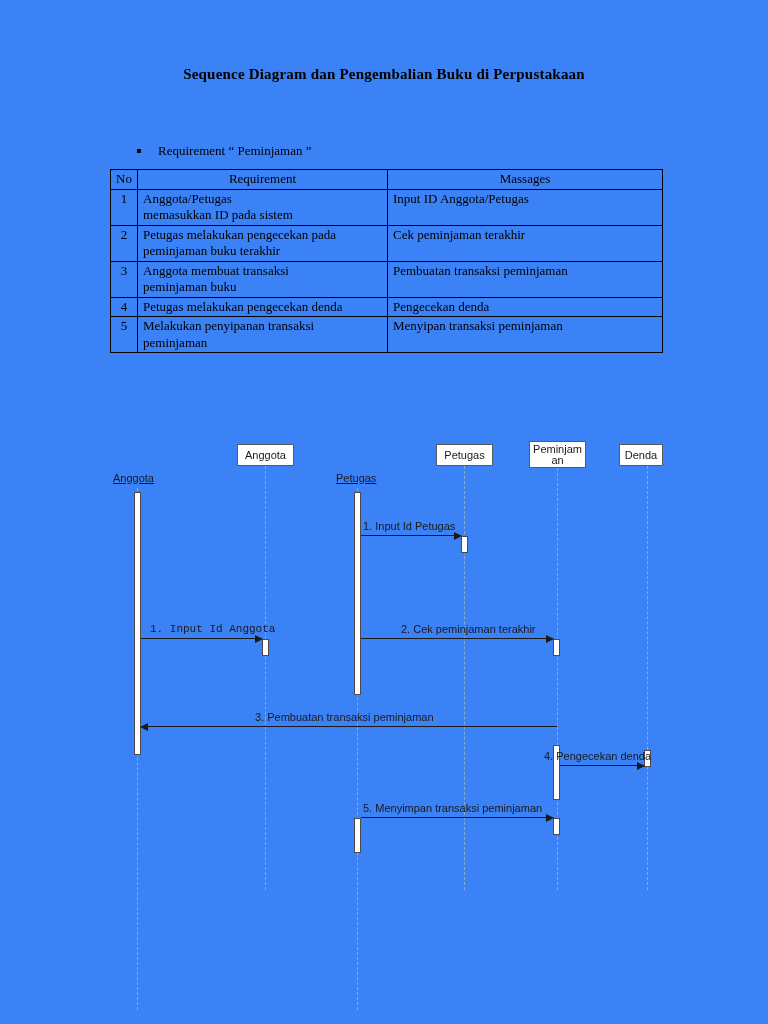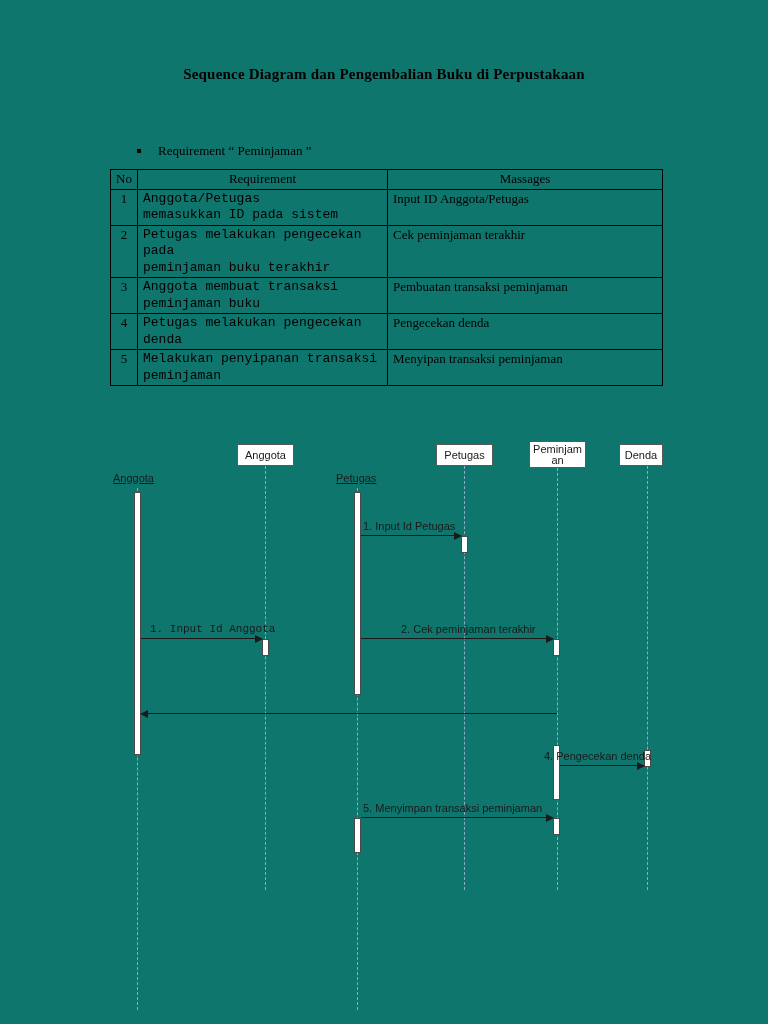--- a/index.html
+++ b/index.html
@@ -1,33 +1,33 @@
 <!DOCTYPE html>
 <html><head>
 <meta charset="utf-8">
 <style>
   * { margin:0; padding:0; box-sizing:border-box; }
   html,body { width:768px; height:1024px; }
   body { background:#ffffff; font-family:"Liberation Serif", serif; color:#000; position:relative; overflow:hidden; }
 
-  .page { position:absolute; inset:0; background:#0f766e; }
+  .page { position:absolute; inset:0; background:#3b82f6; }
 
   .title { position:absolute; top:66px; left:0; width:100%; text-align:center;
            font-size:15px; font-weight:bold; letter-spacing:0.2px; }
 
   .bullet-line { position:absolute; display:flex; align-items:center; font-size:13px; }
   .bullet { width:4px; height:4px; background:#000; display:inline-block; margin-right:17px; flex:0 0 auto; }
 
   table.req { position:absolute; left:110px; top:169px; width:552px; border-collapse:collapse;
               font-size:13px; table-layout:fixed; }
   table.req th, table.req td { border:1px solid #000; padding:1px 5px; vertical-align:top;
               font-weight:normal; line-height:16.5px; }
   table.req th { text-align:center; }
   td.c-no { text-align:center; }
-  td.c-req { white-space:pre-line;font-family:Liberation Mono, monospace; }
+  td.c-req { white-space:pre-line; }
 
   .diagram { position:absolute; inset:0; font-family:"Liberation Sans", sans-serif; color:#1a1a1a; }
 
   .lifeline { position:absolute; width:0; border-left:1px dashed #8fa9c9; }
 
   .ll-box { position:absolute; background:#fff; border:1px solid #5a5a5a;
             font-size:11px; display:flex; align-items:center; justify-content:center;
             text-align:center; line-height:11px; }
   .ll-box.wrap { overflow-wrap:anywhere; word-break:break-all; padding:0 1px; }
 
@@ -138,20 +138,21 @@
       <div class="msg-label" style="margin-left:9px;font-family:Liberation Mono, monospace;">1. Input Id Anggota</div>
       <div class="msg-line right"></div>
     </div>
 
     <div class="msg" style="left:361px;top:623px;width:192px;">
       <div class="msg-label" style="margin-left:40px;">2. Cek peminjaman terakhir</div>
       <div class="msg-line right"></div>
     </div>
 
     <div class="msg" style="left:141px;top:711px;width:416px;">
+      <div class="msg-label" style="margin-left:114px;">3. Pembuatan transaksi peminjaman</div>
       <div class="msg-line left"></div>
     </div>
 
     <div class="msg" style="left:560px;top:714px;width:84px;margin-top:36px;">
       <div class="msg-label" style="margin-left:-16px;">4. Pengecekan denda</div>
       <div class="msg-line right"></div>
     </div>
 
     <div class="msg" style="left:361px;top:802px;width:192px;">
       <div class="msg-label" style="margin-left:2px;">5. Menyimpan transaksi peminjaman</div>

